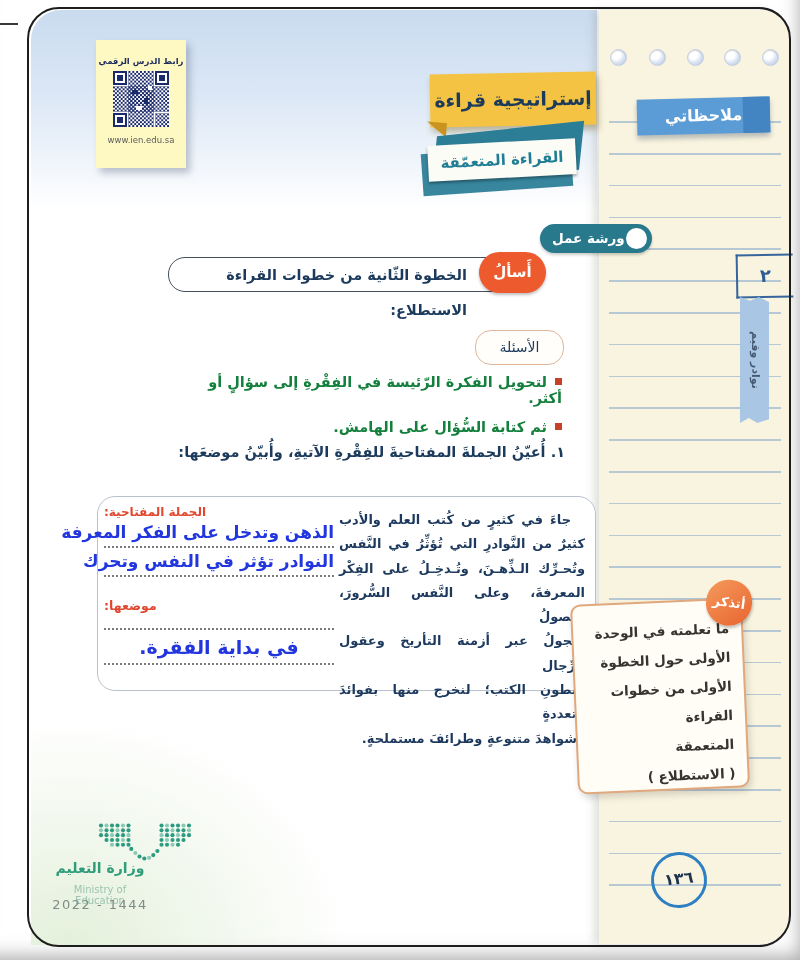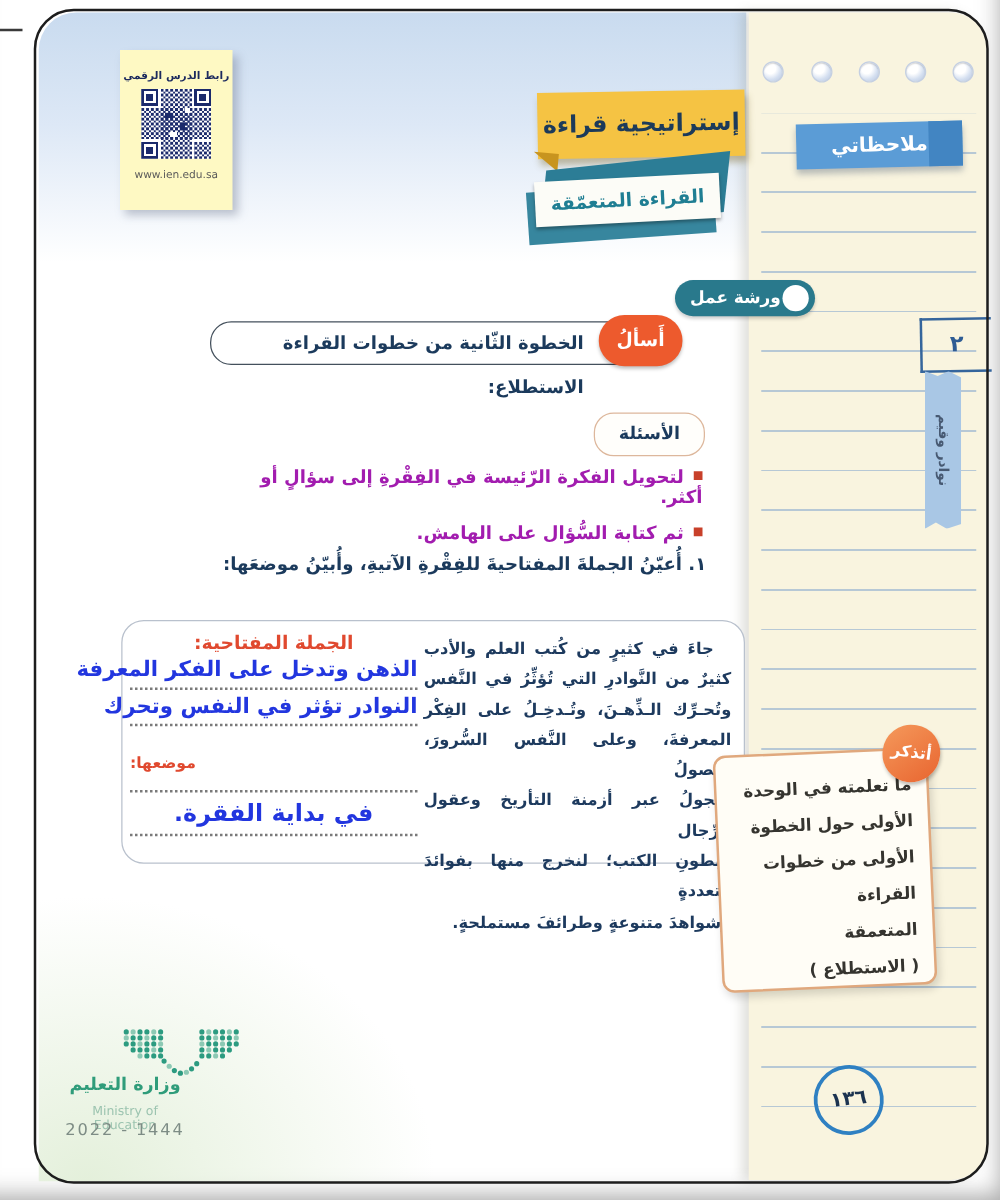--- a/index.html
+++ b/index.html
@@ -80,40 +80,40 @@
   .workshop-dot{position:absolute;right:5px;top:4px;width:21px;height:21px;border-radius:50%;background:#fff;}
 
   .step-box{position:absolute;left:168px;top:257px;width:352px;height:35px;border:1.4px solid #44505c;
             border-radius:17px;direction:rtl;color:#1b3a5c;font-weight:bold;font-size:14.5px;
             text-align:right;line-height:35px;padding-right:52px;box-sizing:border-box;}
   .ask-pill{position:absolute;left:479px;top:252px;width:67px;height:41px;background:#ed5a2d;border-radius:21px;
             color:#fff;font-weight:bold;font-size:15px;text-align:center;line-height:41px;
             box-shadow:0 2px 3px rgba(0,0,0,.25);z-index:2;direction:rtl;}
 
   .questions-pill{position:absolute;left:475px;top:330px;width:87px;height:33px;border:1.6px solid #ddb79c;
-                  border-radius:16px;background:#fffefb;color:#1b3a5c;font-weight:bold;font-size:14px;
+                  border-radius:16px;background:#fffefb;color:#1b3a5c;font-weight:normal;font-size:14px;
                   text-align:center;line-height:33px;direction:rtl;}
 
   .bullets{position:absolute;left:170px;top:374px;width:392px;direction:rtl;}
-  .bullet-row{color:#a21caf;font-weight:bold;font-size:14.5px;margin-bottom:13px;text-align:right;}
+  .bullet-row{color:#15803d;font-weight:bold;font-size:14.5px;margin-bottom:13px;text-align:right;}
   .bullet-sq{display:inline-block;width:7px;height:7px;background:#c8402a;margin-left:8px;vertical-align:2px;}
 
   .task-line{position:absolute;left:150px;top:444px;width:415px;direction:rtl;text-align:right;
              color:#1b3a5c;font-weight:bold;font-size:14.5px;}
 
   
   .ex-box{position:absolute;left:97px;top:496px;width:497px;height:193px;border:1.5px solid #b9c1cd;
           border-radius:18px;background:#fff;}
   .passage{position:absolute;right:10px;top:11px;width:246px;direction:rtl;color:#1d3a5e;
            font-weight:bold;font-size:13px;line-height:24.3px;}
   .pline{text-align:justify;text-align-last:justify;}
   .pline:first-child{padding-right:14px;}
   .pline:last-child{text-align-last:right;}
   .answer{position:absolute;left:6px;top:8px;width:230px;direction:rtl;}
-  .ans-label{color:#e0492f;font-weight:bold;font-size:15px;text-align:center;}
+  .ans-label{color:#e0492f;font-weight:bold;font-size:12px;text-align:left;}
   .key-line{color:#2236df;font-weight:bold;font-size:17px;white-space:nowrap;text-align:right;
             border-bottom:2px dotted #7a7a7a;line-height:27px;overflow:visible;}
   .pos-label{color:#e0492f;font-weight:bold;font-size:12.5px;text-align:left;margin-top:21px;}
   .dotted-blank{height:15px;border-bottom:2px dotted #7a7a7a;}
   .pos-answer{color:#2236df;font-weight:bold;font-size:19px;text-align:center;
               border-bottom:2px dotted #7a7a7a;line-height:31px;margin-top:2px;}
 
   
   .emblem{position:absolute;left:90px;top:820px;}
   .moe-ar{position:absolute;left:50px;top:860px;width:100px;text-align:center;direction:rtl;

